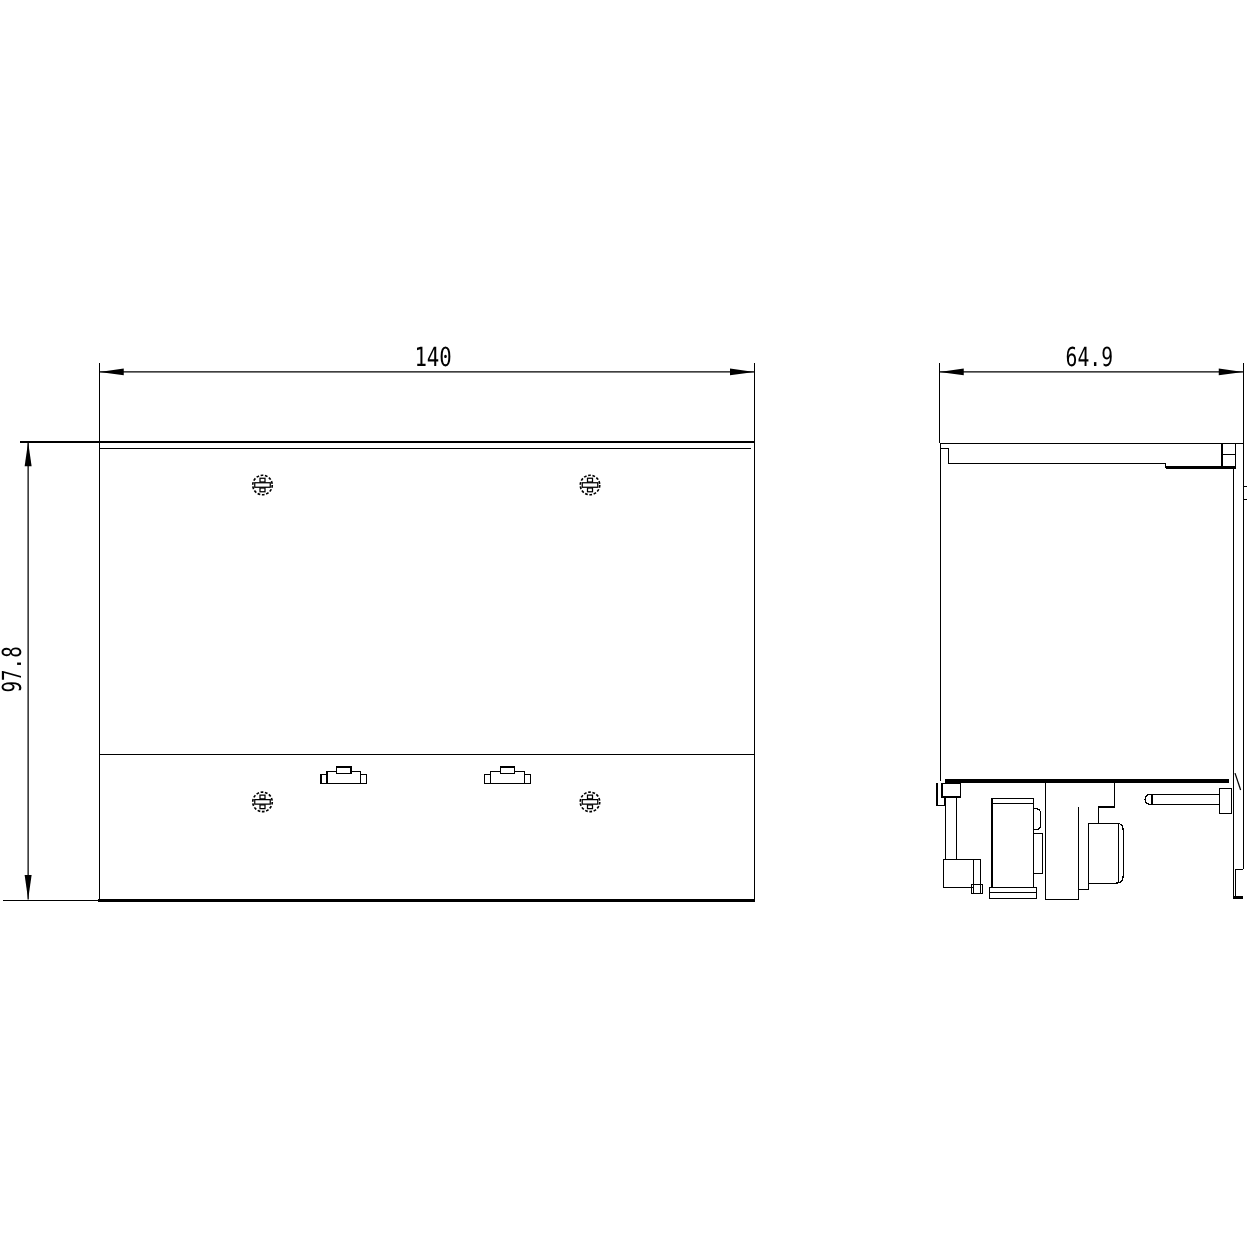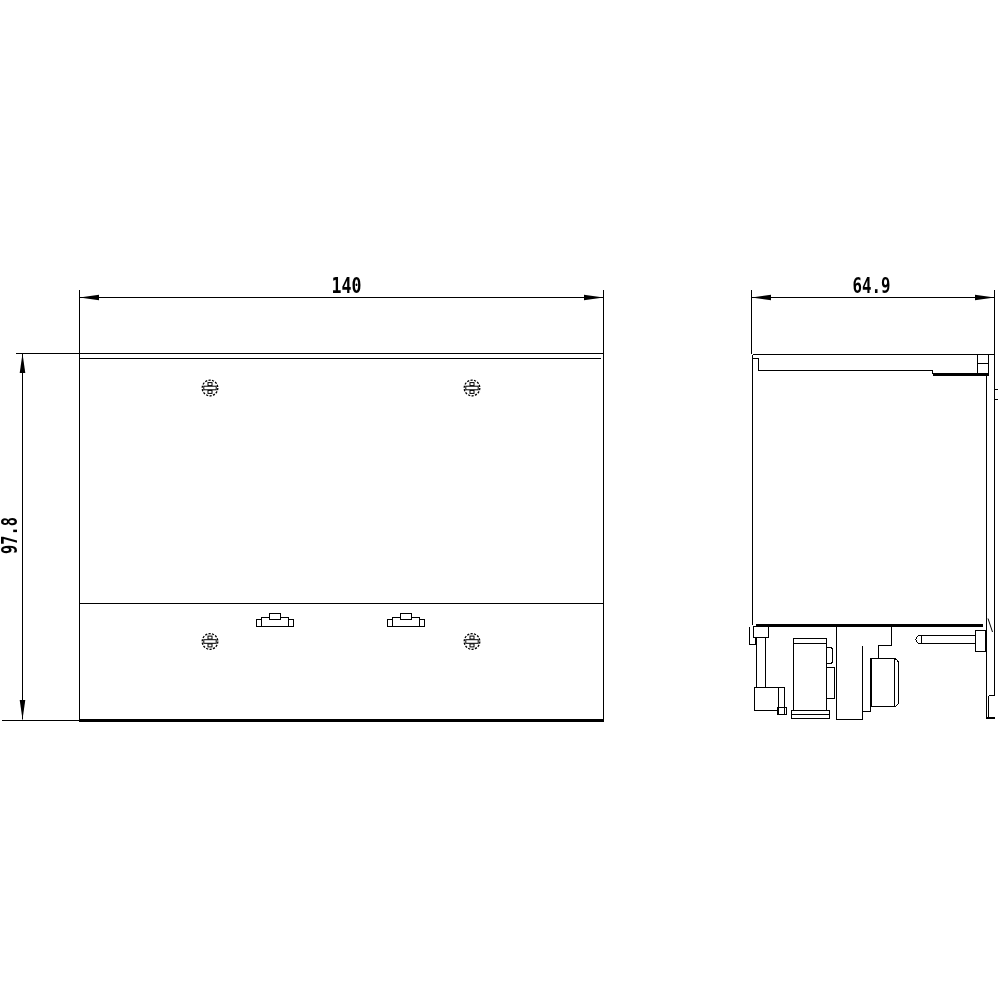--- a/index.html
+++ b/index.html
@@ -1,17 +1,17 @@
 <!DOCTYPE html>
 <html><head>
 <meta charset="utf-8">
 <style>
   html,body{margin:0;padding:0;background:#ffffff;}
   .canvas{position:relative;width:1000px;height:1000px;background:#ffffff;overflow:hidden;
-          font-family:"DejaVu Sans Mono","Liberation Mono",monospace;font-weight:bold;}
+          font-family:"DejaVu Sans Mono","Liberation Mono",monospace;}
   svg{position:absolute;left:0;top:0;}
   .ln{stroke:#000;fill:none;stroke-width:1;shape-rendering:crispEdges;}
   .thick{stroke:#000;fill:none;stroke-width:2.6;shape-rendering:crispEdges;}
   .thick3{stroke:#000;fill:none;stroke-width:3;shape-rendering:crispEdges;}
   .dim{stroke:#000;fill:none;stroke-width:1;}
   .arr{fill:#000;stroke:none;}
   .whitefill{fill:#ffffff;stroke:#000;stroke-width:1;}
   .dimtext{font-family:"DejaVu Sans Mono","Liberation Mono",monospace;font-size:21px;fill:#000;}
 </style>
 </head>

